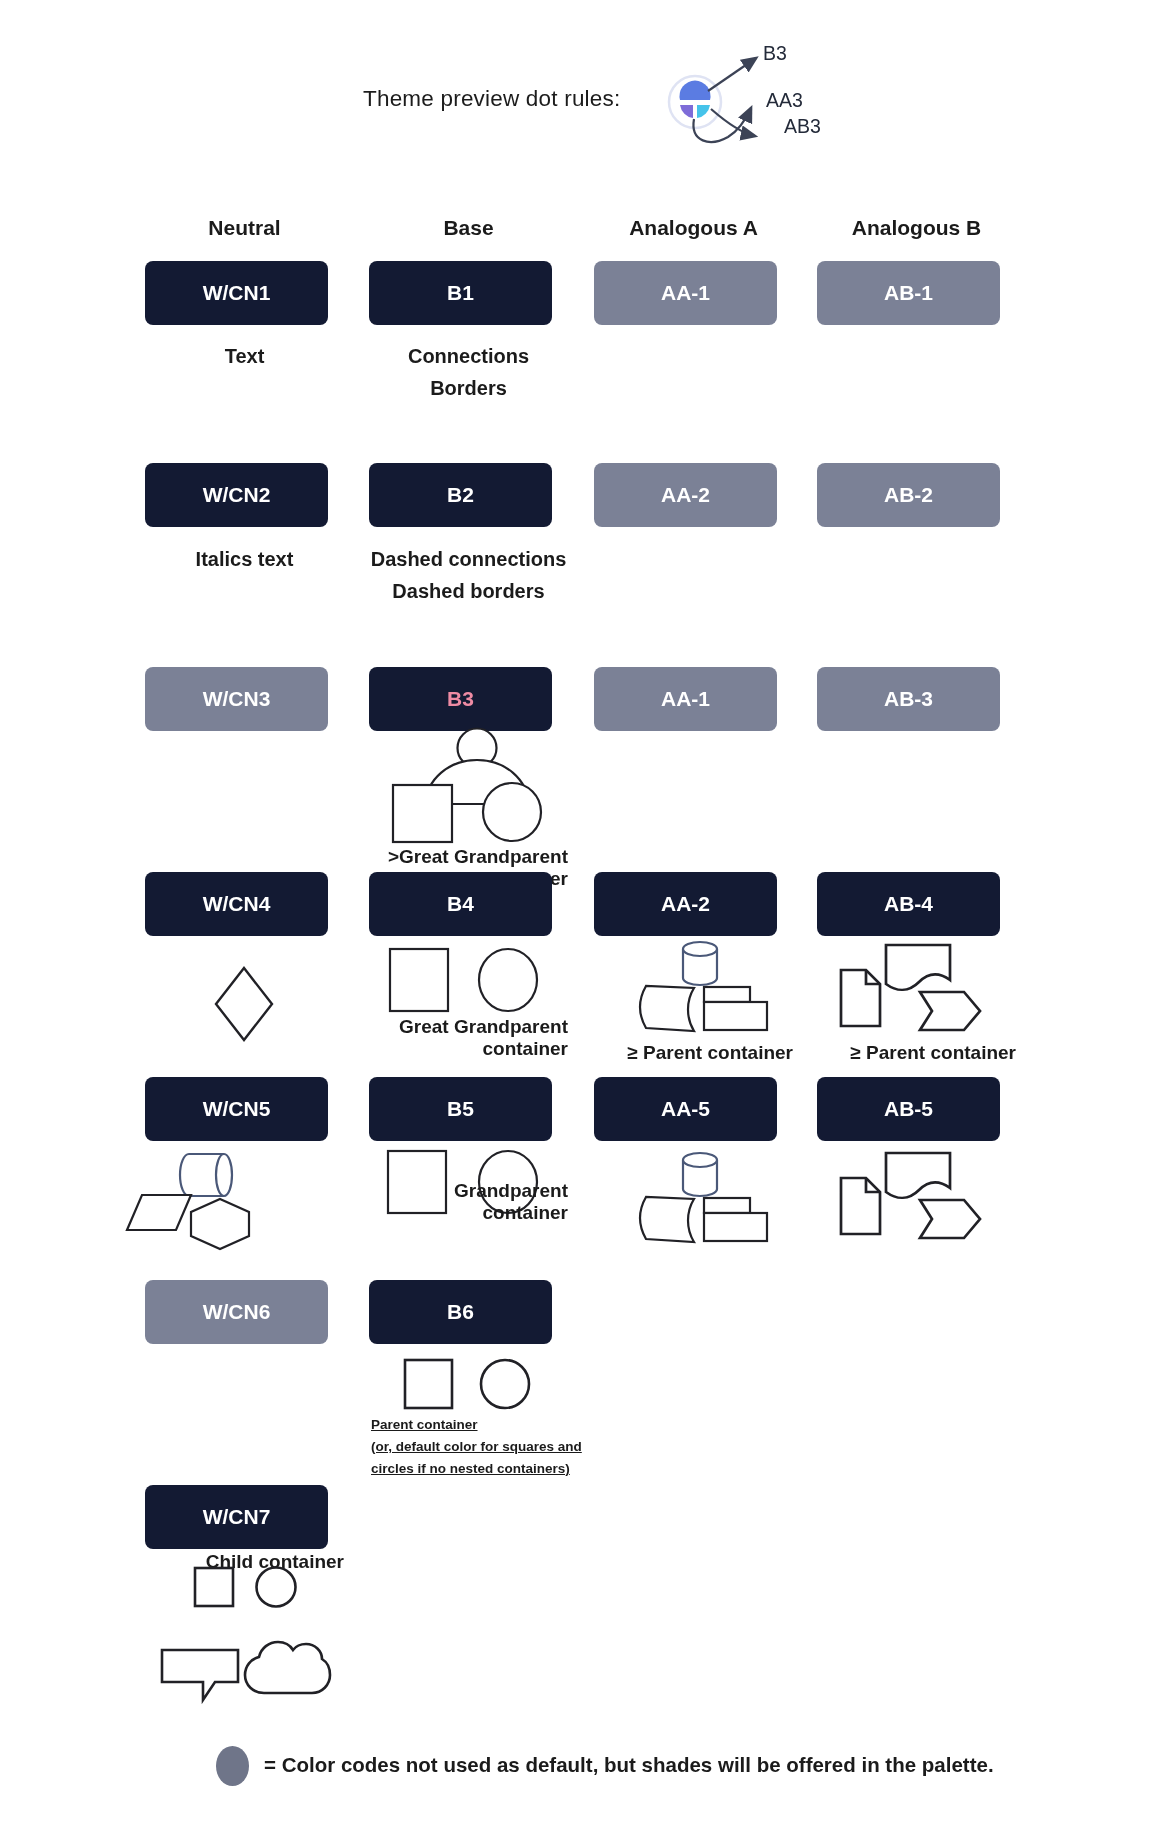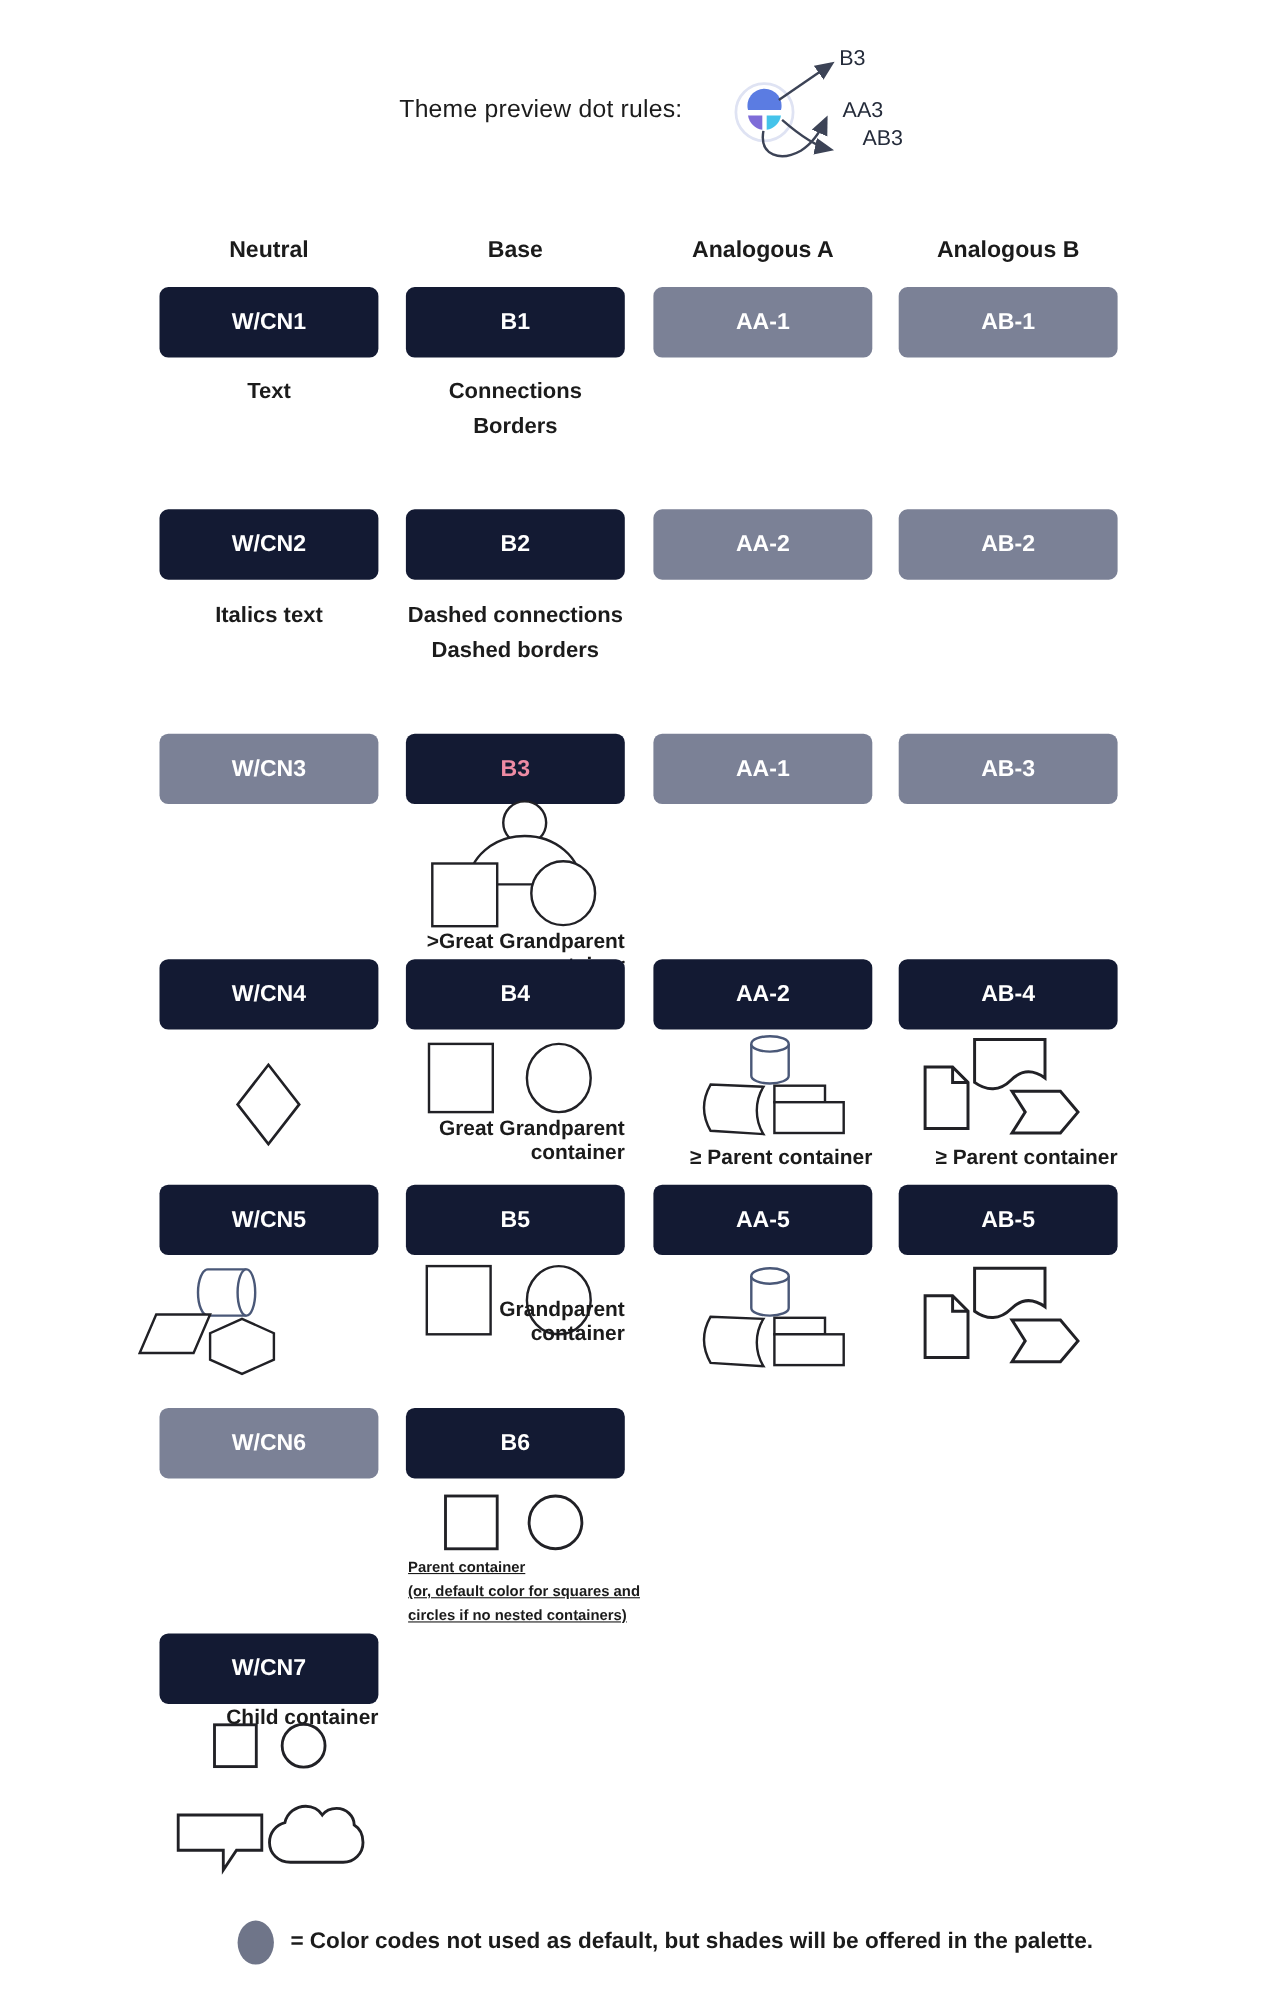--- a/index.html
+++ b/index.html
@@ -4,21 +4,21 @@
 <style>
   html,body{margin:0;padding:0;background:#ffffff;}
   .canvas{position:relative;width:1164px;height:1822px;background:#ffffff;overflow:hidden;
           font-family:"Liberation Sans","DejaVu Sans",sans-serif;color:var(--text);}
   .abs{position:absolute;}
   .page-title{left:363px;top:86px;font-size:22.5px;font-weight:400;color:#1c1c1c;letter-spacing:.2px;}
   .dot-label{font-size:19.5px;font-weight:400;color:#242b3a;}
   .col-header{top:216px;width:199px;text-align:center;font-size:21px;font-weight:700;color:var(--text);}
   .c1{left:145px}.c2{left:369px}.c3{left:594px}.c4{left:817px}
   .r1{top:261px}.r2{top:463px}.r3{top:667px}.r4{top:872px}.r5{top:1077px}.r6{top:1280px}.r7{top:1485px}
-  .swatch{width:199px;height:64px;border-radius:8px;display:flex;align-items:center;justify-content:center;
+  .swatch{width:183px;height:64px;border-radius:8px;display:flex;align-items:center;justify-content:center;
           font-size:21px;font-weight:700;color:#fff;}
   .swatch.dark{background:var(--dark);}
   .swatch.gray{background:var(--gray);}
   .swatch.pink-text{color:var(--pink-label);}
   .cap-lg{width:199px;text-align:center;font-size:20px;font-weight:700;color:var(--text);}
   .cap-sm{width:199px;text-align:right;font-size:19px;font-weight:700;color:var(--text);}
   .cap-left{width:240px;text-align:left;font-size:13.5px;font-weight:700;color:var(--text);
             white-space:pre-line;line-height:22px;text-decoration:underline;}
   .legend-dot{left:216px;top:1746px;width:33px;height:40px;border-radius:50%;background:var(--legend-dot);}
   .legend-text{left:264px;top:1753px;font-size:20.5px;font-weight:700;color:var(--text);}

